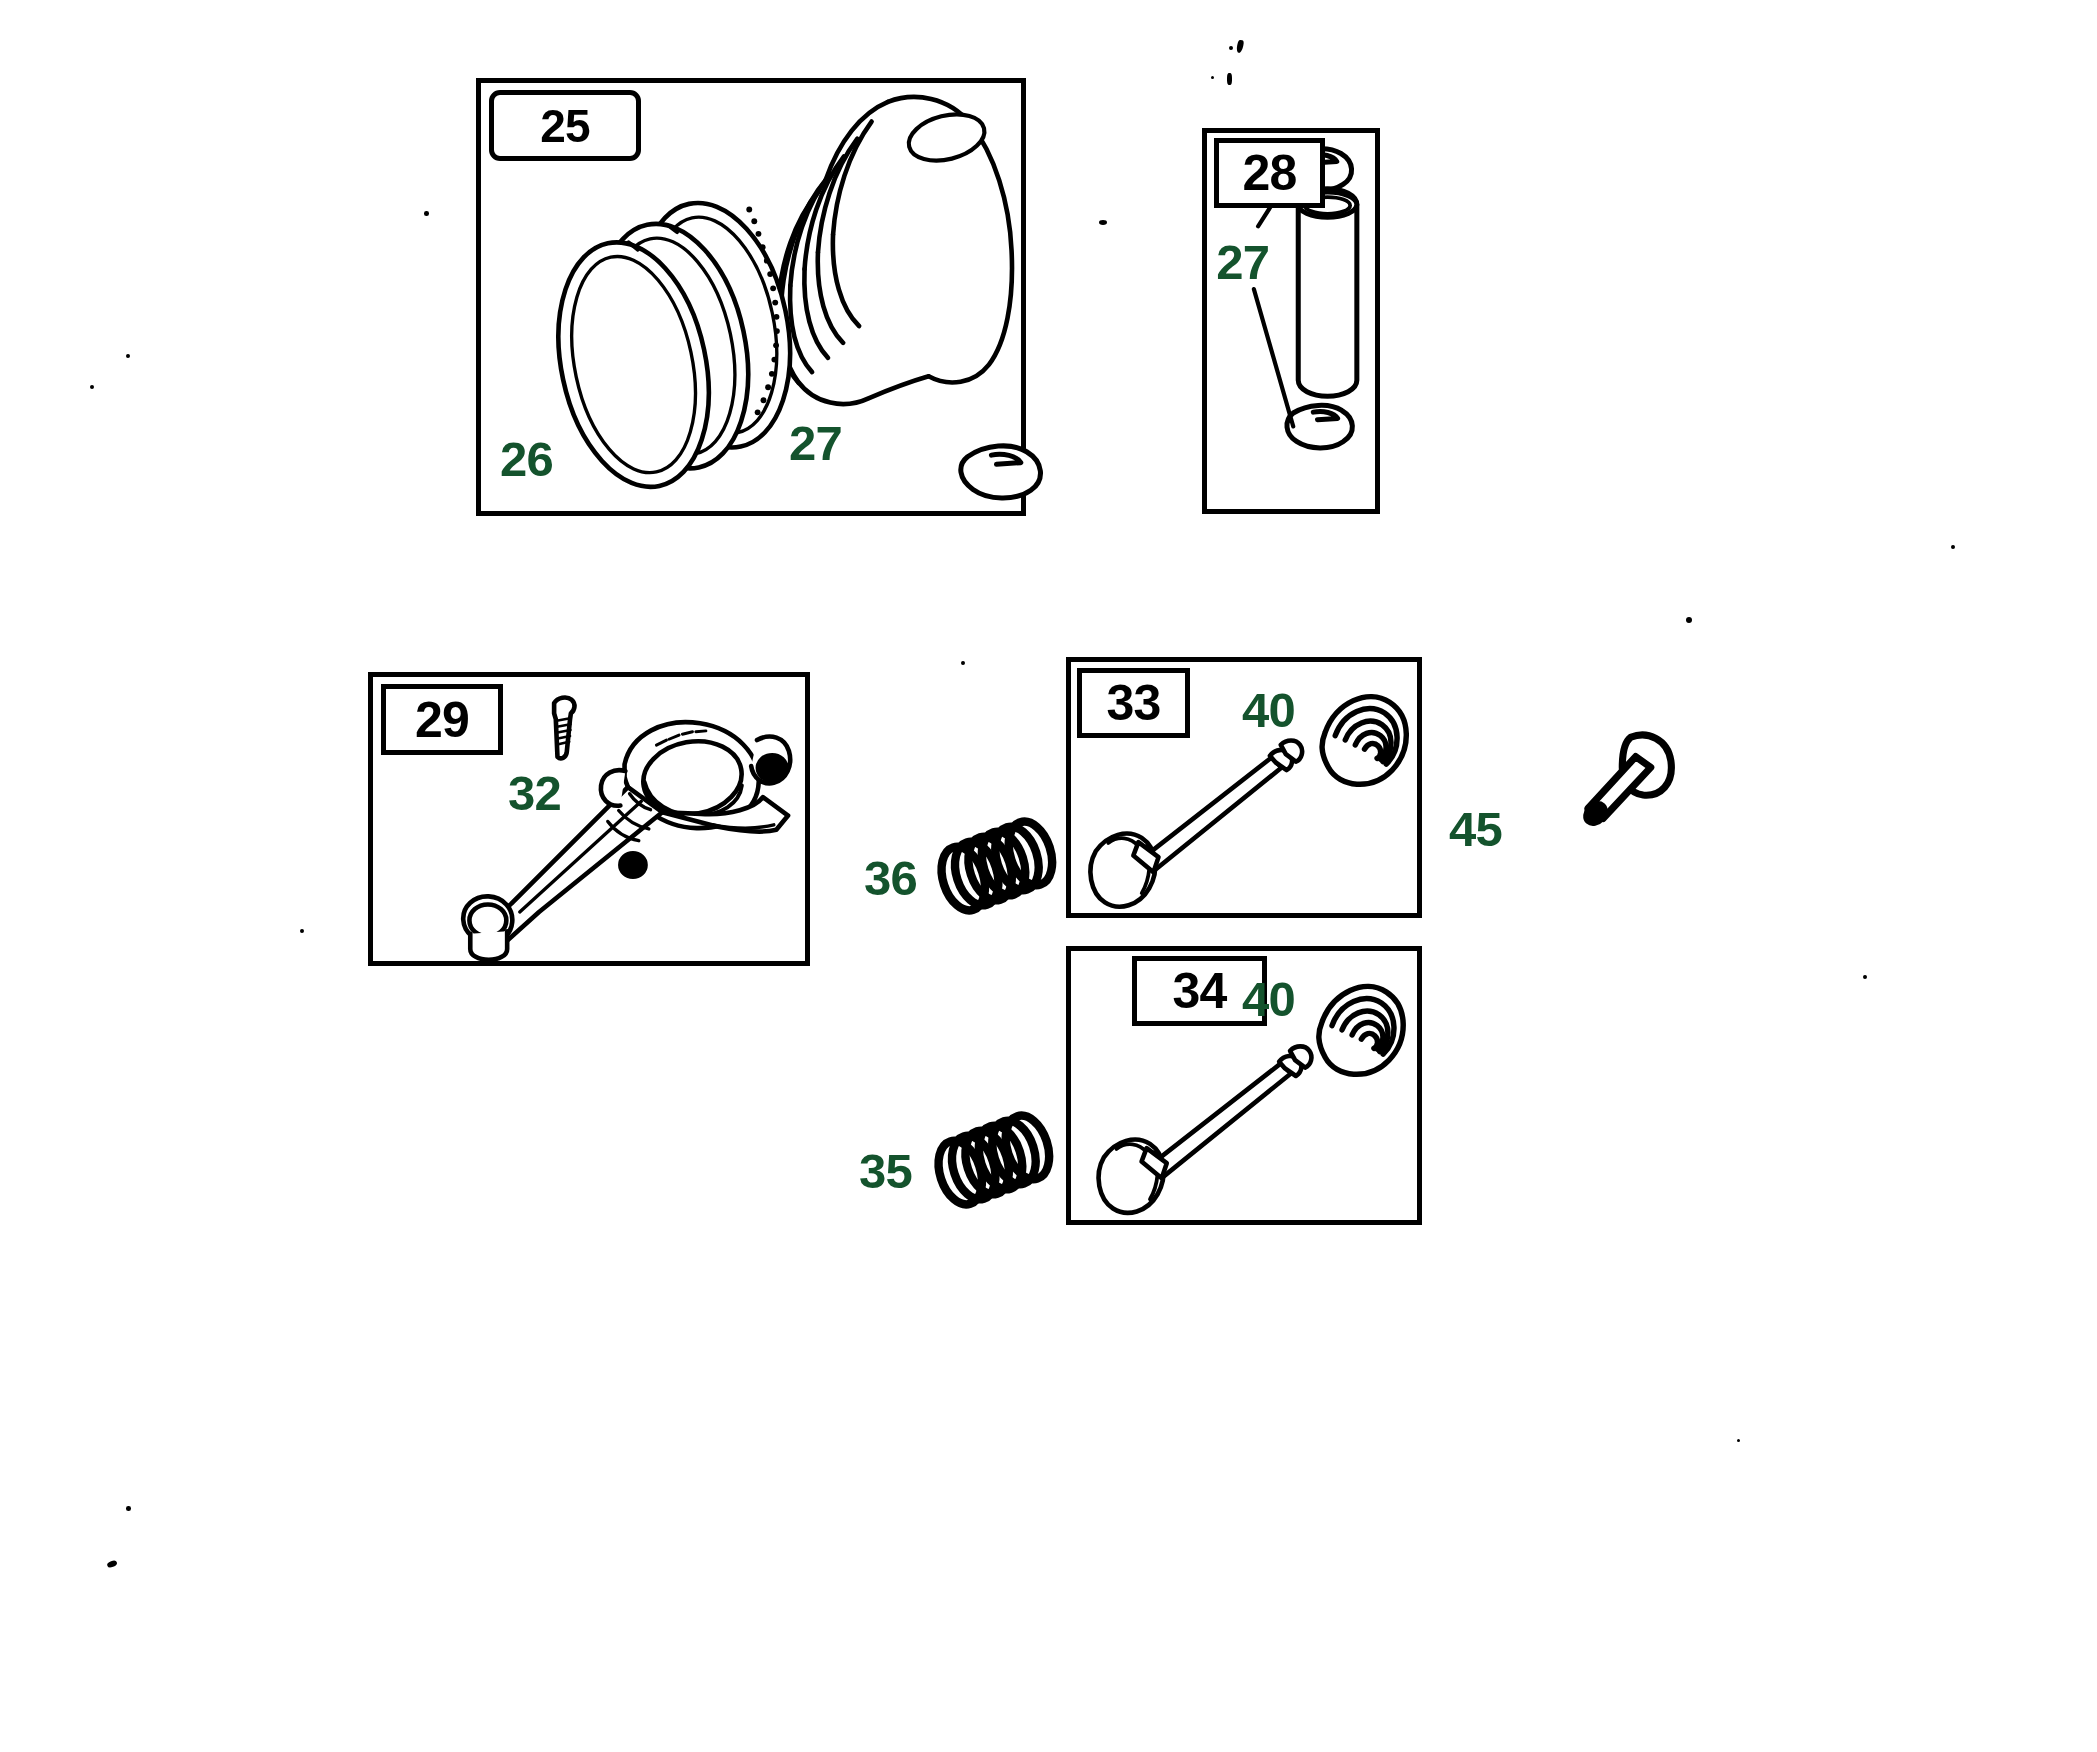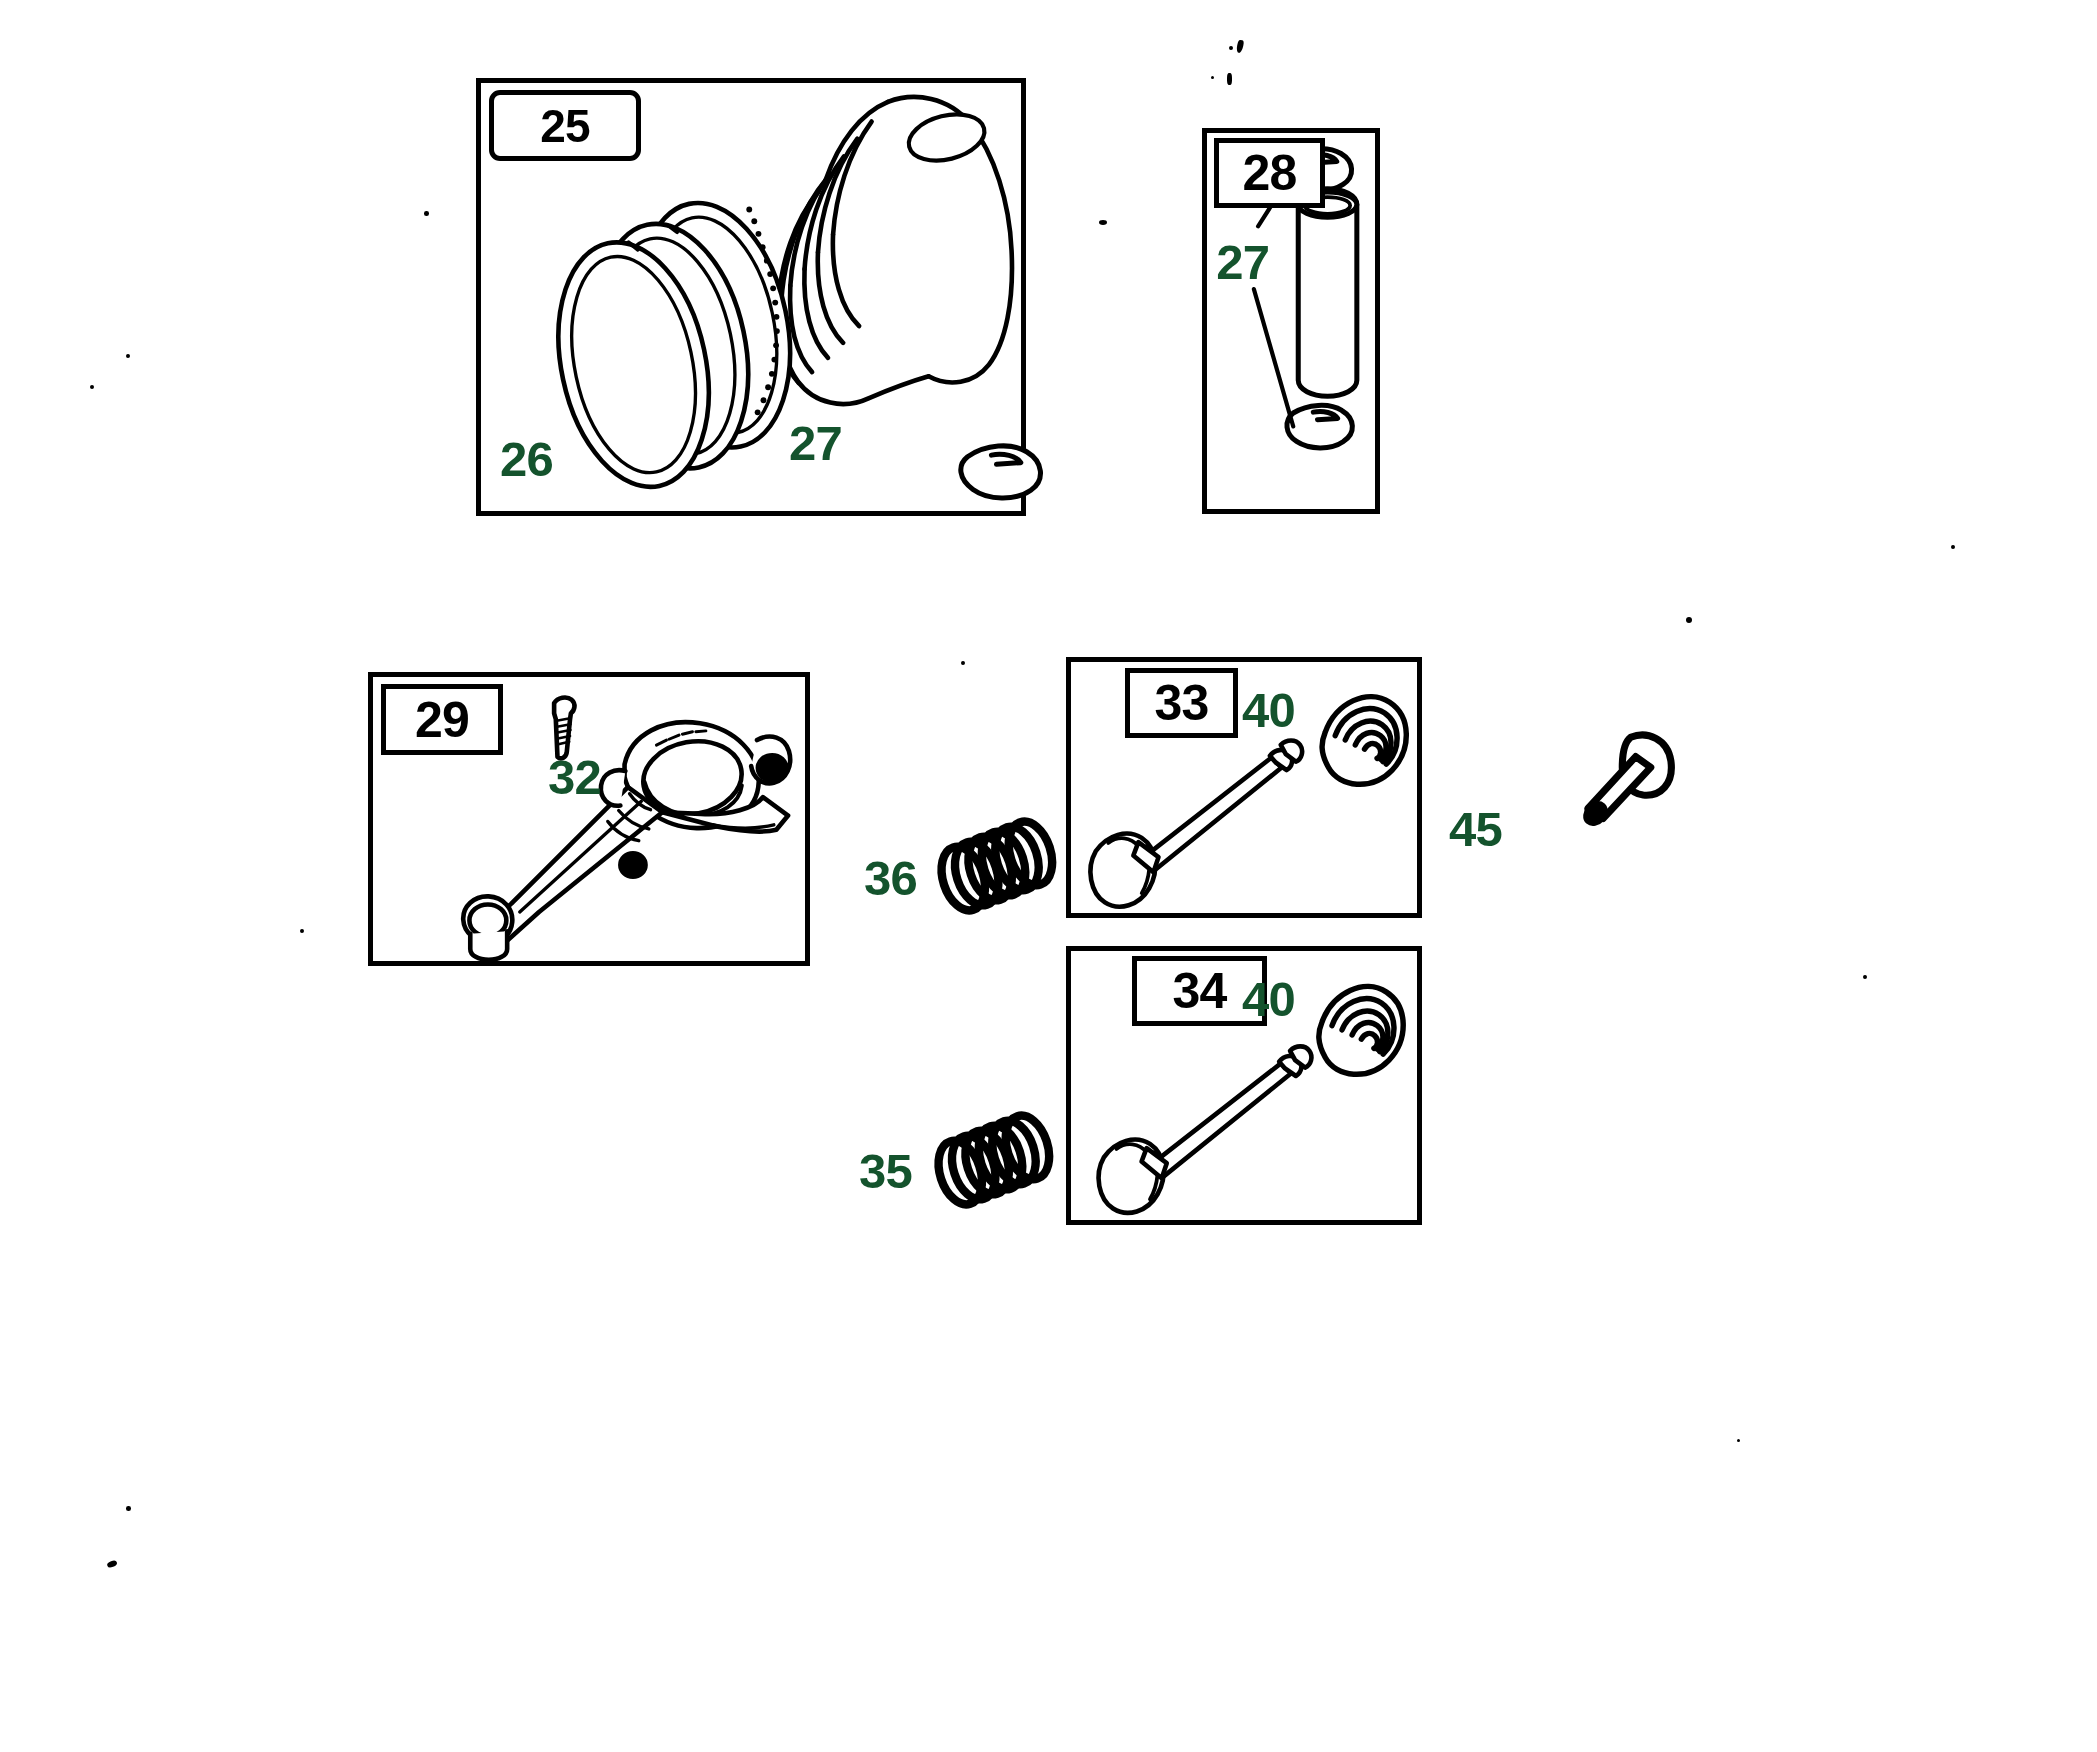--- a/index.html
+++ b/index.html
@@ -239,21 +239,21 @@
 
         <g stroke-width="7">
           <path d="M676,162 L700,150"></path>
             <path d="M706,148 L730,138"></path>
           <path d="M738,136 L762,130"></path>
             <path d="M770,130 L794,128"></path>
         </g>
       </g>
     </svg>
 
-    <div class="callout" style="left:135px;top:76px;font-size:49px;margin-left:40px;">32</div>
+    <div class="callout" style="left:135px;top:92px;font-size:49px;">32</div>
   </div>
 
   <div class="tag" style="left:381px;top:684px;width:122px;height:71px;font-size:50px;">29</div>
 
   <div class="part-box" style="left:1066px;top:657px;width:356px;height:261px;">
 
     <svg width="345" height="250" viewBox="0 0 822 597">
       <g class="ln" stroke-width="11" stroke-linecap="round" stroke-linejoin="round">
 
         <path class="fillw" d="M168,470 L478,228 L502,252 L198,498 Z"></path>
@@ -276,21 +276,21 @@
           <path d="M654,186 C670,146 712,130 742,150 C770,170 770,212 744,238"></path>
           <path d="M678,198 C690,170 718,160 738,176 C756,190 756,216 738,232"></path>
           <path d="M700,208 C708,194 722,190 732,200 C742,210 740,224 730,230"></path>
         </g>
       </g>
     </svg>
 
     <div class="callout" style="left:171px;top:24px;font-size:49px;">40</div>
   </div>
 
-  <div class="tag" style="left:1077px;top:668px;width:113px;height:70px;font-size:50px;margin-left:48px;">33</div>
+  <div class="tag" style="left:1077px;top:668px;width:113px;height:70px;font-size:50px;">33</div>
 
   <div class="part-box" style="left:1066px;top:946px;width:356px;height:279px;">
 
     <svg width="345" height="268" viewBox="0 0 822 639">
       <g class="ln" stroke-width="11" stroke-linecap="round" stroke-linejoin="round">
 
         <path class="fillw" d="M190,510 L500,268 L524,292 L220,538 Z"></path>
 
         <path class="fillw" d="M78,492 C106,452 154,438 188,460 C224,484 230,538 206,580
                  C182,622 134,636 100,614 C66,592 54,534 78,492 Z"></path>

